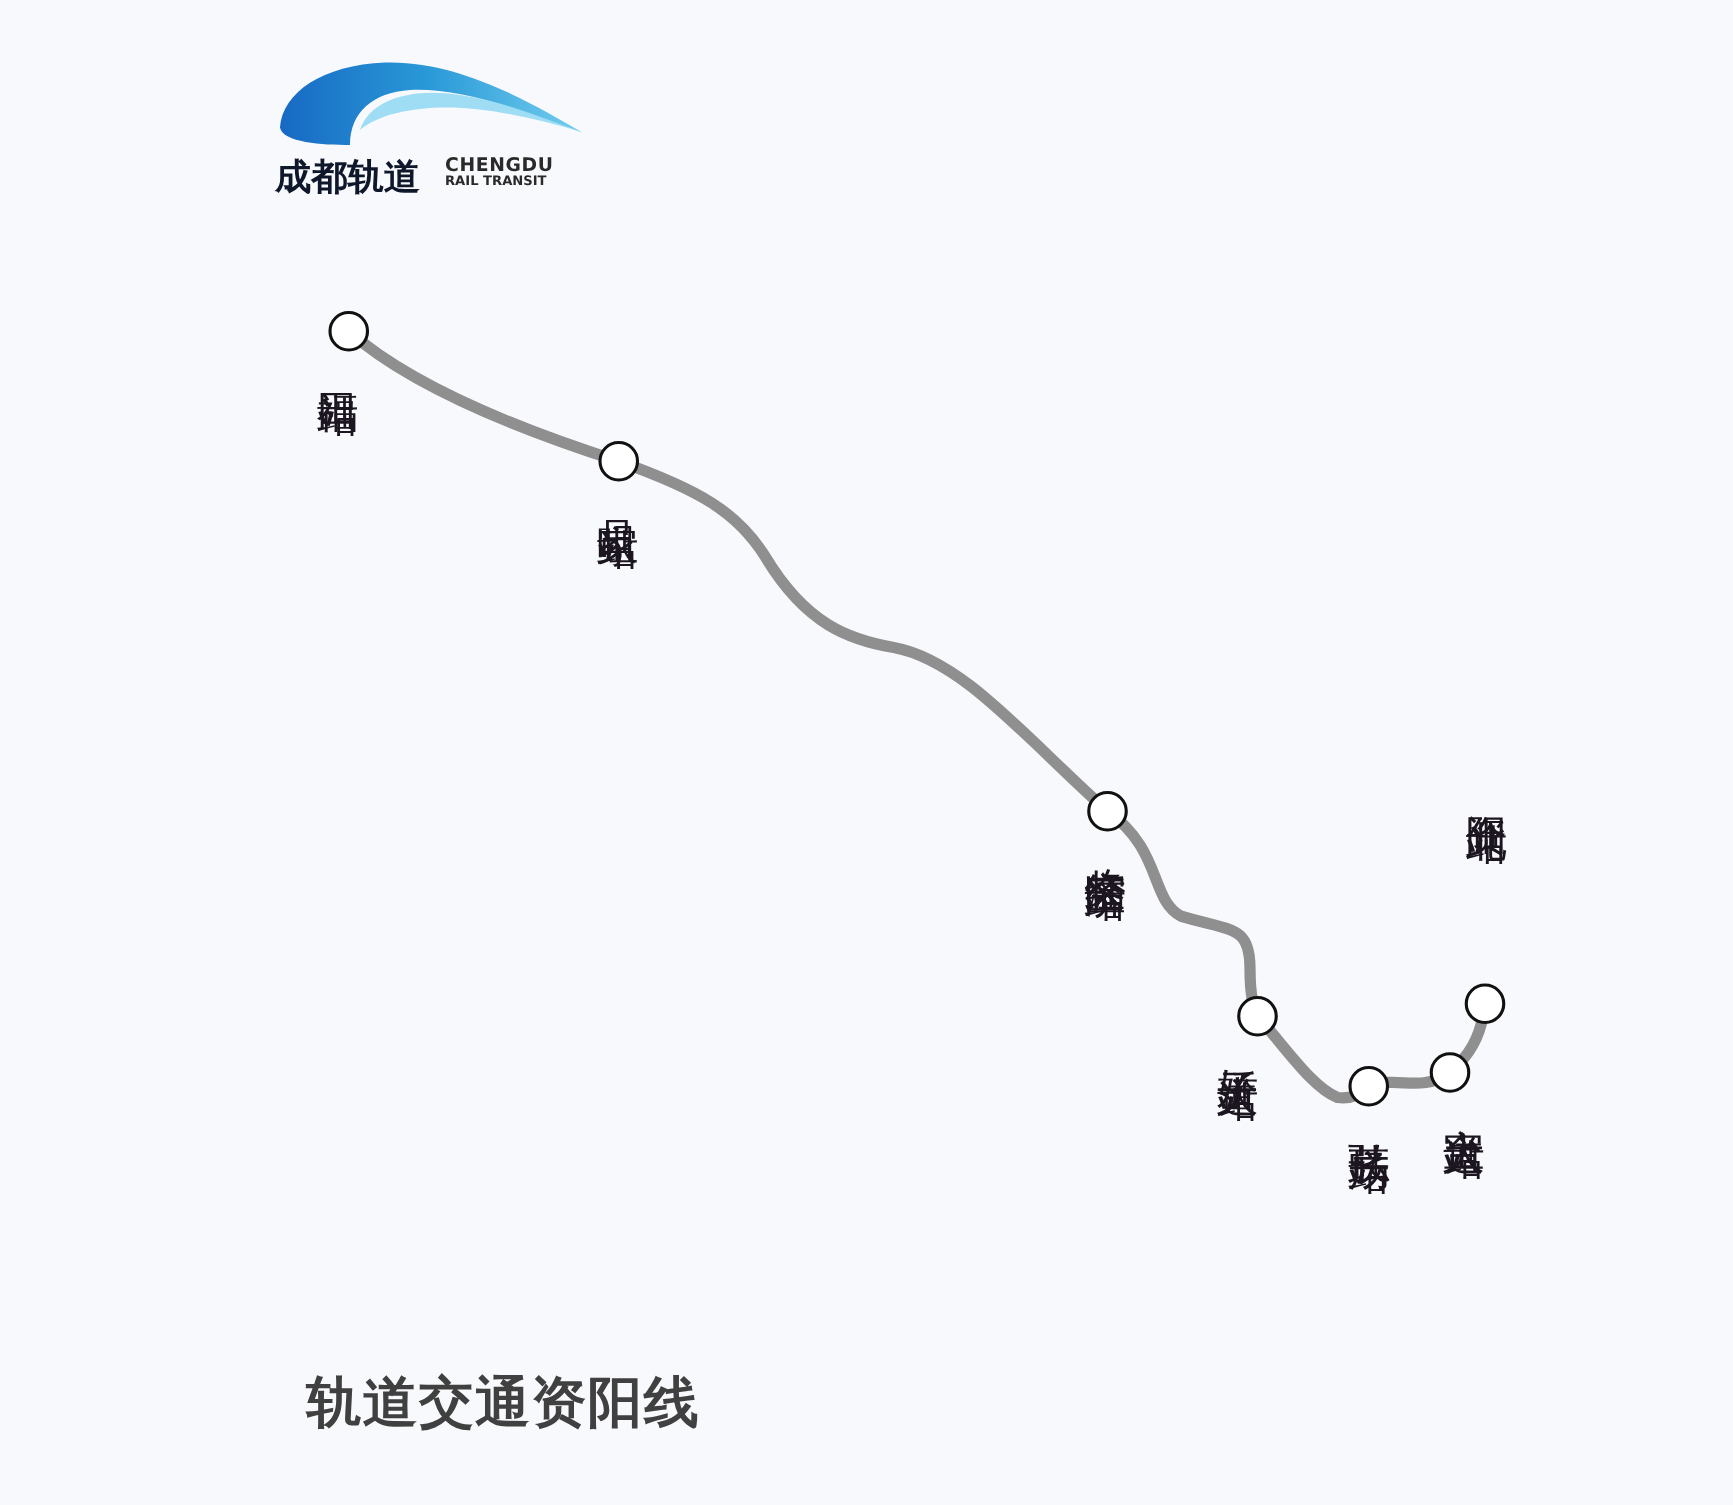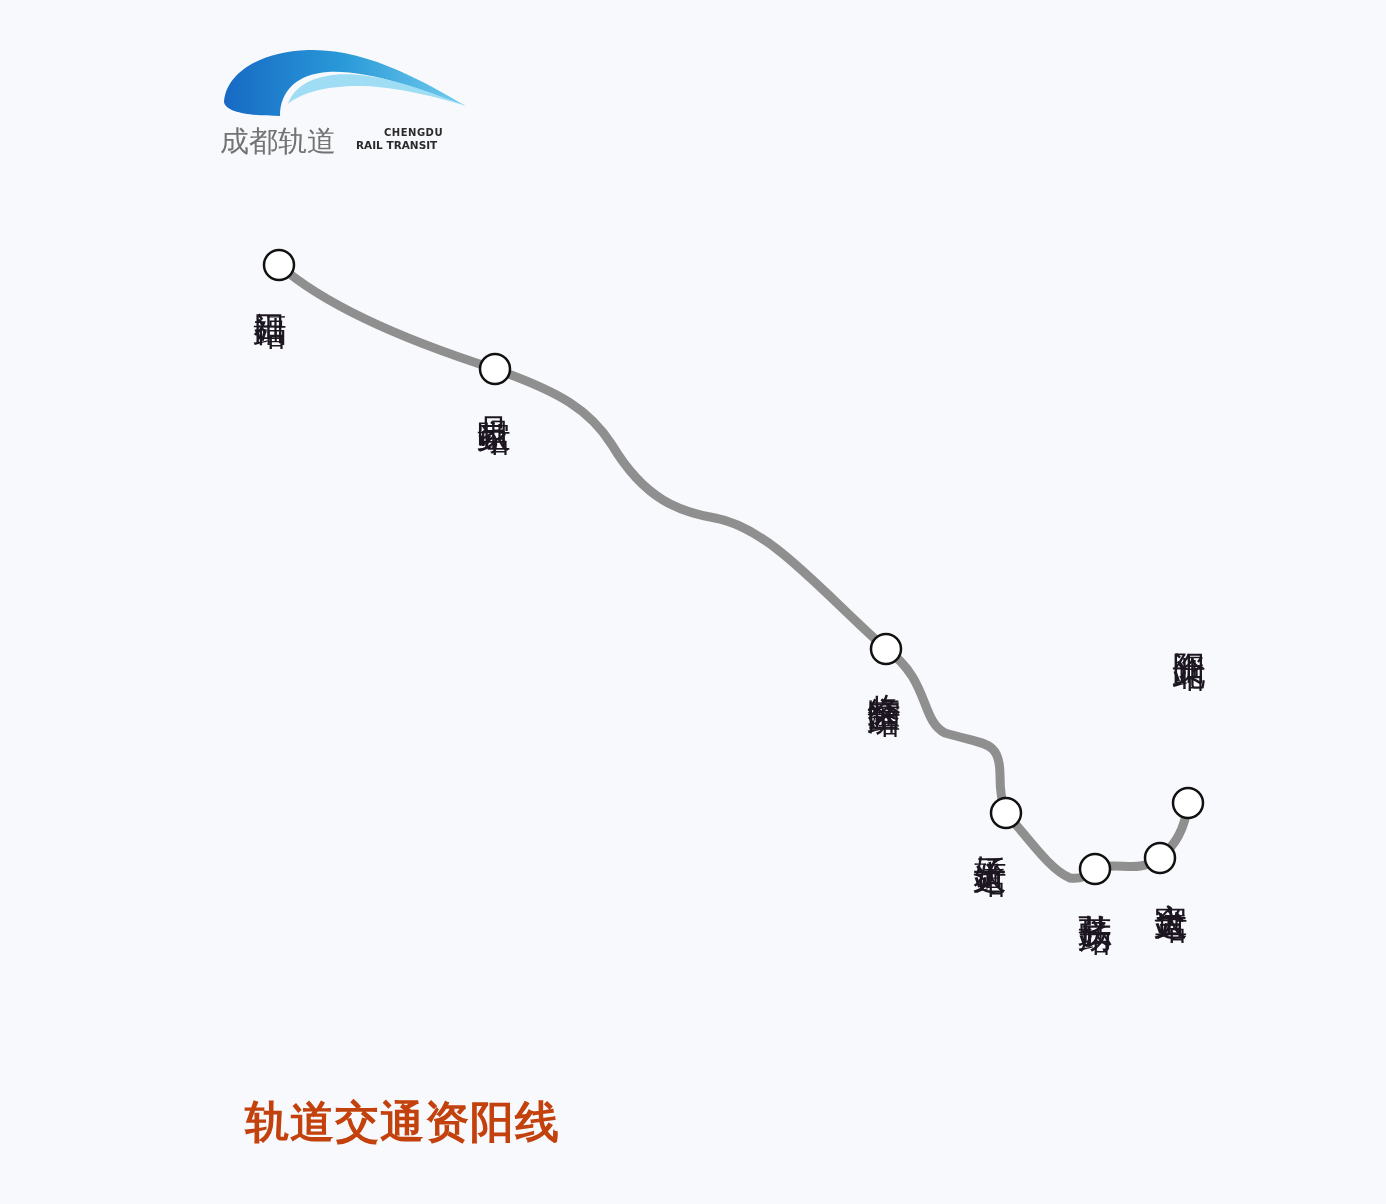--- a/index.html
+++ b/index.html
@@ -6,41 +6,41 @@
   body {
     width: 1386px; height: 1204px; overflow: hidden;
     background: #f8f9fd;
     font-family: "DejaVu Sans", sans-serif;
     position: relative;
   }
   .logo { position: absolute; left: 218px; top: 44px; width: 260px; height: 120px; }
   .logo svg { position: absolute; left: 0; top: 0; }
   .logo-cn {
     position: absolute; left: 2px; top: 82px;
-    font-size: 29px; font-weight: normal; color: #737373; letter-spacing: 0px;
+    font-size: 29px; font-weight: bold; color: #0f172a; letter-spacing: 0px;
     line-height: 30px;
   }
   .logo-en {
     position: absolute; left: 138px; top: 82px;
     font-family: "DejaVu Sans", sans-serif; font-weight: bold; color: #2a2a2a;
     line-height: 13px;
   }
-  .logo-en .l1 { font-size: 10px; letter-spacing: 0.5px; display: block; margin-left: 28px; }
+  .logo-en .l1 { font-size: 15px; letter-spacing: 0.5px; display: block; }
   .logo-en .l2 { font-size: 10.5px; letter-spacing: 0px; display: block; margin-top: 0; }
   .map { position: absolute; left: 0; top: 0; }
   .station-label {
     position: absolute;
     writing-mode: vertical-rl;
     text-orientation: upright;
     font-size: 33px; line-height: 36px; color: #1c1620;
     letter-spacing: 2px;
   }
   .title {
     position: absolute; left: 245px; top: 1093px;
-    font-size: 44px; font-weight: bold; color: #c2410c;
+    font-size: 44px; font-weight: bold; color: #404040;
     letter-spacing: 1px;
   }
 </style>
 </head>
 <body>
 
 <div class="logo">
   <svg width="260" height="80" viewBox="0 0 260 80">
     <defs>
       <linearGradient id="g1" x1="0" y1="0" x2="1" y2="0">

